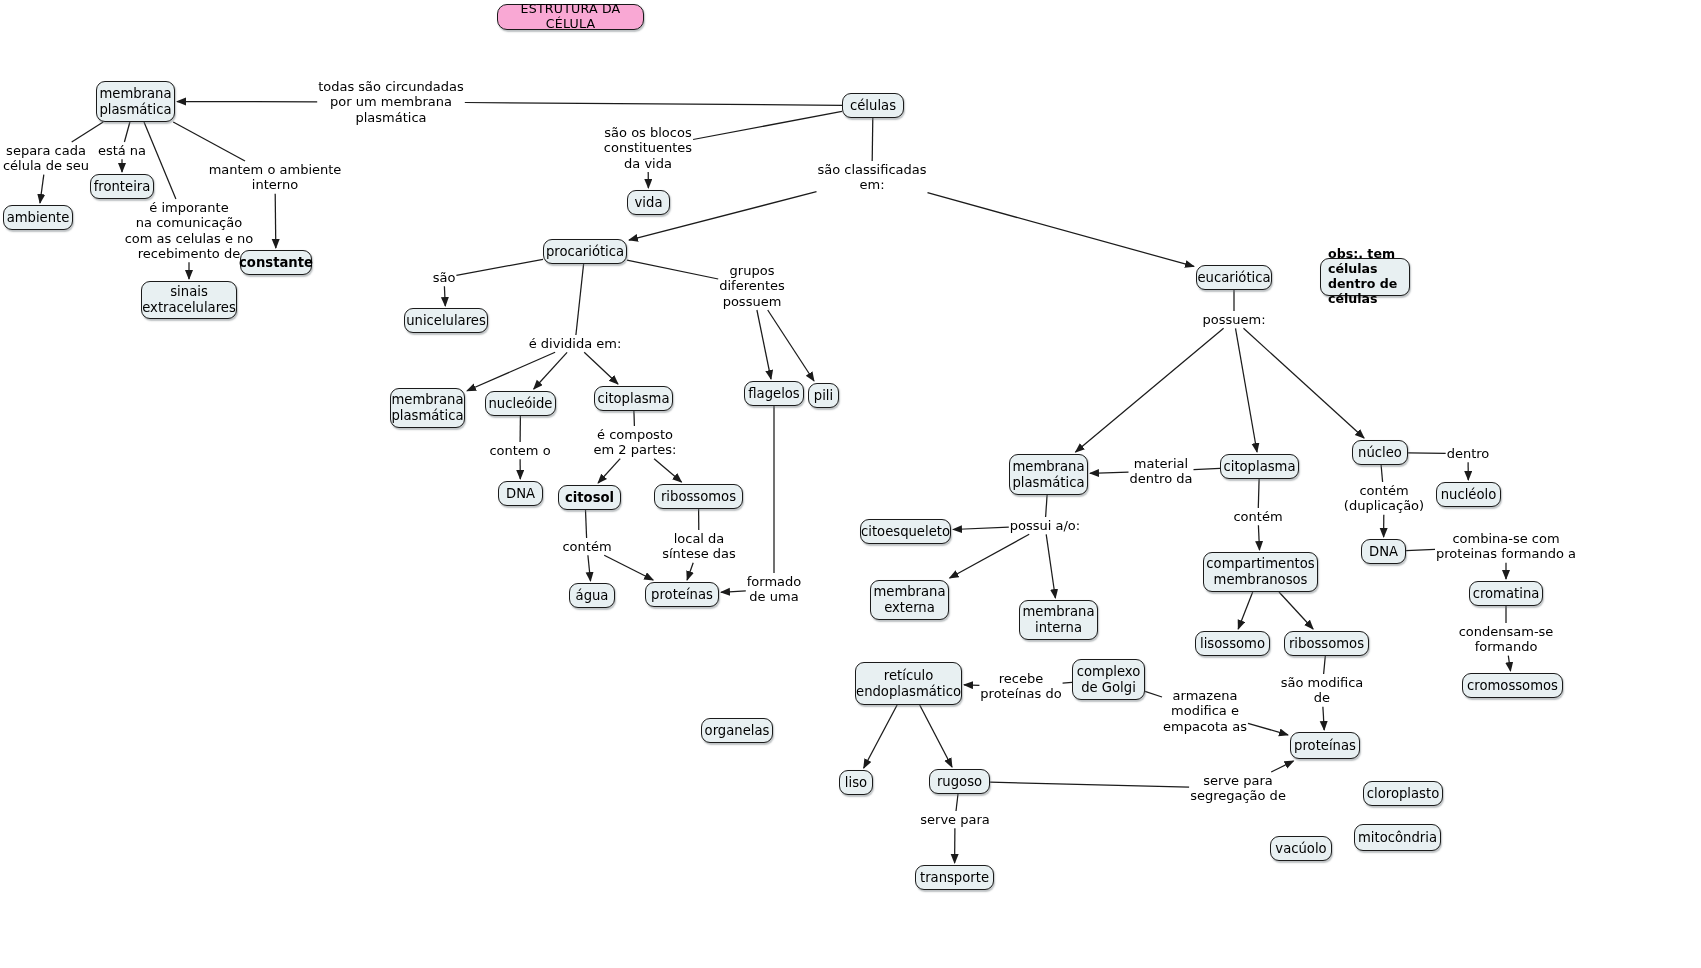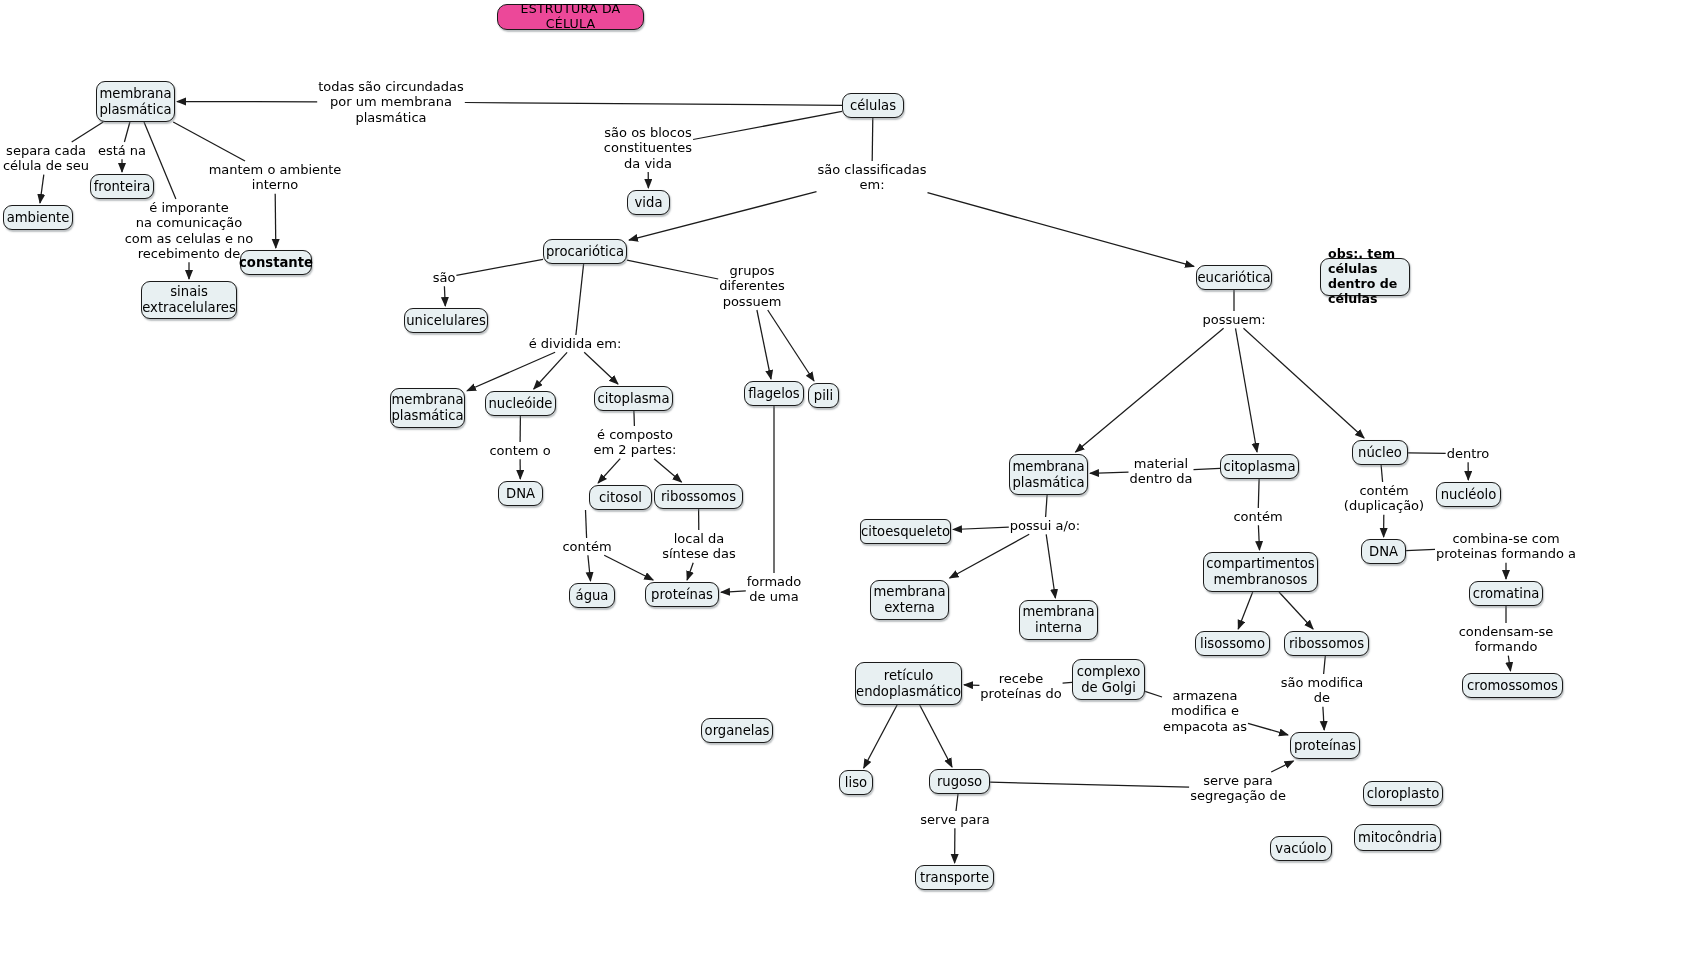--- a/index.html
+++ b/index.html
@@ -33,21 +33,21 @@
     justify-content: center;
     text-align: center;
     font-size: 13.2px;
     color: #000000;
     line-height: 1.18;
     padding: 3px 7px;
     white-space: pre-line;
     box-shadow: 1px 1.5px 1.5px rgba(110,120,125,0.45);
   }
   .node.title {
-    background: #ec4899;
+    background: #f9a8d4;
     font-size: 12.6px;
     letter-spacing: 0.2px;
     border-radius: 10px;
   }
   .node.obs {
     background: #e8f0f2;
     text-align: left;
     justify-content: flex-start;
     font-size: 12.6px;
   }
@@ -160,30 +160,30 @@
       <div class="node obs" style="left: 1320px; top: 258px; width: 90px; height: 38px; font-weight: bold;">obs:. tem células
 dentro de células</div>
       <div class="node" style="left: 404px; top: 308px; width: 84px; height: 25px;">unicelulares</div>
       <div class="node" style="left: 390px; top: 388px; width: 75px; height: 40px;">membrana
 plasmática</div>
       <div class="node" style="left: 485px; top: 391px; width: 71px; height: 25px;">nucleóide</div>
       <div class="node" style="left: 594px; top: 386px; width: 79px; height: 25px;">citoplasma</div>
       <div class="node" style="left: 744px; top: 381px; width: 60px; height: 25px;">flagelos</div>
       <div class="node" style="left: 808px; top: 383px; width: 31px; height: 25px;">pili</div>
       <div class="node" style="left: 498px; top: 481px; width: 45px; height: 25px;">DNA</div>
-      <div class="node" style="left: 589px; top: 485px; width: 63px; height: 25px;">citosol</div>
+      <div class="node" style="left: 558px; top: 485px; width: 63px; height: 25px; font-weight: bold;">citosol</div>
       <div class="node" style="left: 654px; top: 484px; width: 89px; height: 25px;">ribossomos</div>
       <div class="node" style="left: 569px; top: 583px; width: 46px; height: 25px;">água</div>
       <div class="node" style="left: 645px; top: 582px; width: 74px; height: 25px;">proteínas</div>
       <div class="node" style="left: 1009px; top: 454px; width: 79px; height: 41px;">membrana
 plasmática</div>
       <div class="node" style="left: 1220px; top: 454px; width: 79px; height: 25px;">citoplasma</div>
       <div class="node" style="left: 1352px; top: 440px; width: 56px; height: 25px;">núcleo</div>
       <div class="node" style="left: 1436px; top: 482px; width: 65px; height: 25px;">nucléolo</div>
-      <div class="node" style="left: 860px; top: 519px; width: 91px; height: 25px; border-radius: 6px;">citoesqueleto</div>
+      <div class="node" style="left: 860px; top: 519px; width: 91px; height: 25px;">citoesqueleto</div>
       <div class="node" style="left: 870px; top: 580px; width: 79px; height: 40px;">membrana
 externa</div>
       <div class="node" style="left: 1019px; top: 600px; width: 79px; height: 40px;">membrana
 interna</div>
       <div class="node" style="left: 1203px; top: 552px; width: 115px; height: 40px;">compartimentos
 membranosos</div>
       <div class="node" style="left: 1361px; top: 539px; width: 45px; height: 25px;">DNA</div>
       <div class="node" style="left: 1469px; top: 581px; width: 74px; height: 25px;">cromatina</div>
       <div class="node" style="left: 1195px; top: 631px; width: 75px; height: 25px;">lisossomo</div>
       <div class="node" style="left: 1284px; top: 631px; width: 85px; height: 25px;">ribossomos</div>

